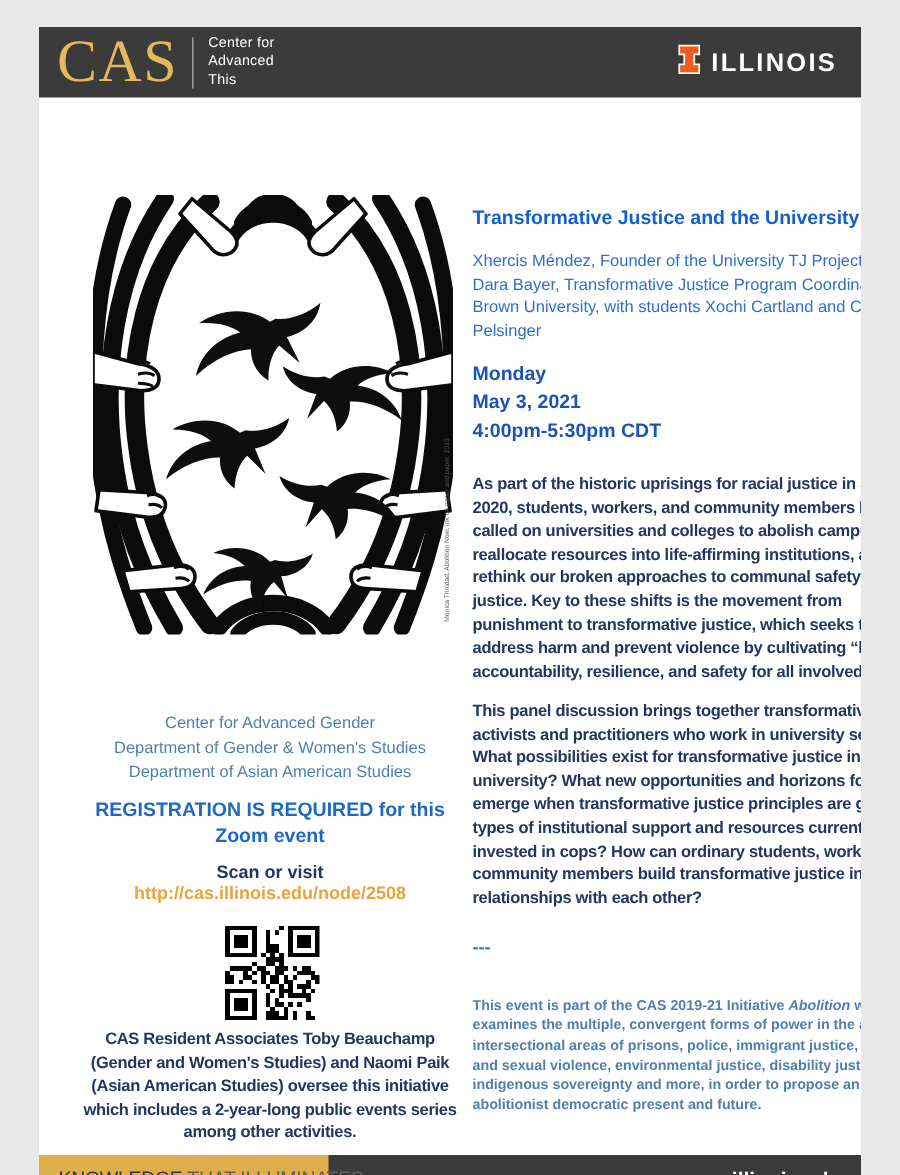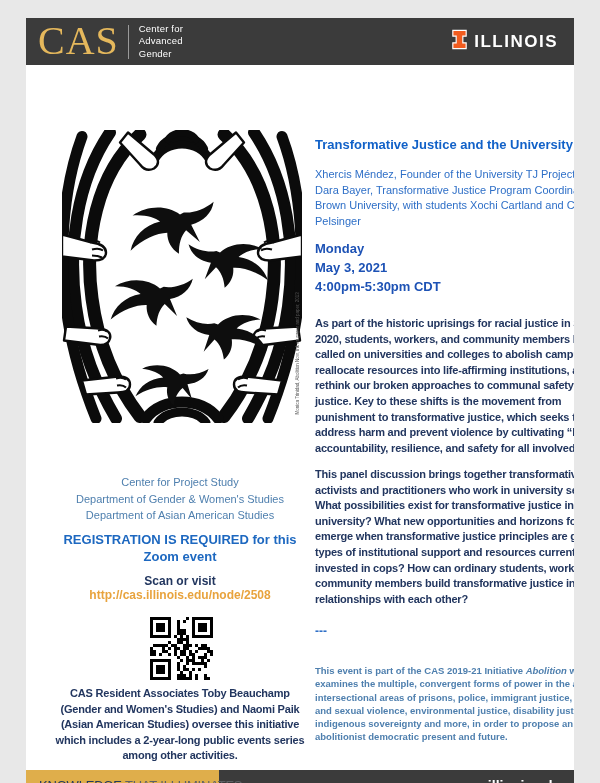--- a/index.html
+++ b/index.html
@@ -56,21 +56,21 @@
 <body>
 
 <div class="page">
 
   <div class="header">
     <div class="cas-acronym">CAS</div>
     <div class="header-divider"></div>
     <div class="cas-name">
       <div>Center for</div>
       <div>Advanced</div>
-      <div>Gender</div>
+      <div>This</div>
     </div>
     <div class="illinois-lockup">
       <span>
         <svg width="15" height="21" viewBox="0 0 18 24">
           <path d="M1,1 h16 v7 h-4 v8 h4 v7 h-16 v-7 h4 v-8 h-4 z" fill="#F25C1F" stroke="#ffffff" stroke-width="1.4"></path>
         </svg>
       </span>
       <span class="illinois-word">ILLINOIS</span>
     </div>
   </div>
@@ -130,21 +130,21 @@
         </g>
       </g>
 
       <text transform="translate(237,284) rotate(-90)" font-size="4.5" fill="#555" font-family="Liberation Sans, sans-serif">
         Monica Trinidad, Abolition Now, ink on paper and paper, 2013</text>
     </svg>
   </div>
 
 
   <div class="leftcol abs cosponsors">
-    <div>Center for Project Study</div>
+    <div>Center for Advanced Gender</div>
     <div>Department of Gender &amp; Women's Studies</div>
     <div>Department of Asian American Studies</div>
   </div>
 
   <div class="leftcol abs registration">REGISTRATION IS REQUIRED for this Zoom event</div>
 
   <div class="leftcol abs scanline">
     <span>Scan or visit </span><span class="scan-url">http://cas.illinois.edu/node/2508</span>
   </div>
 

